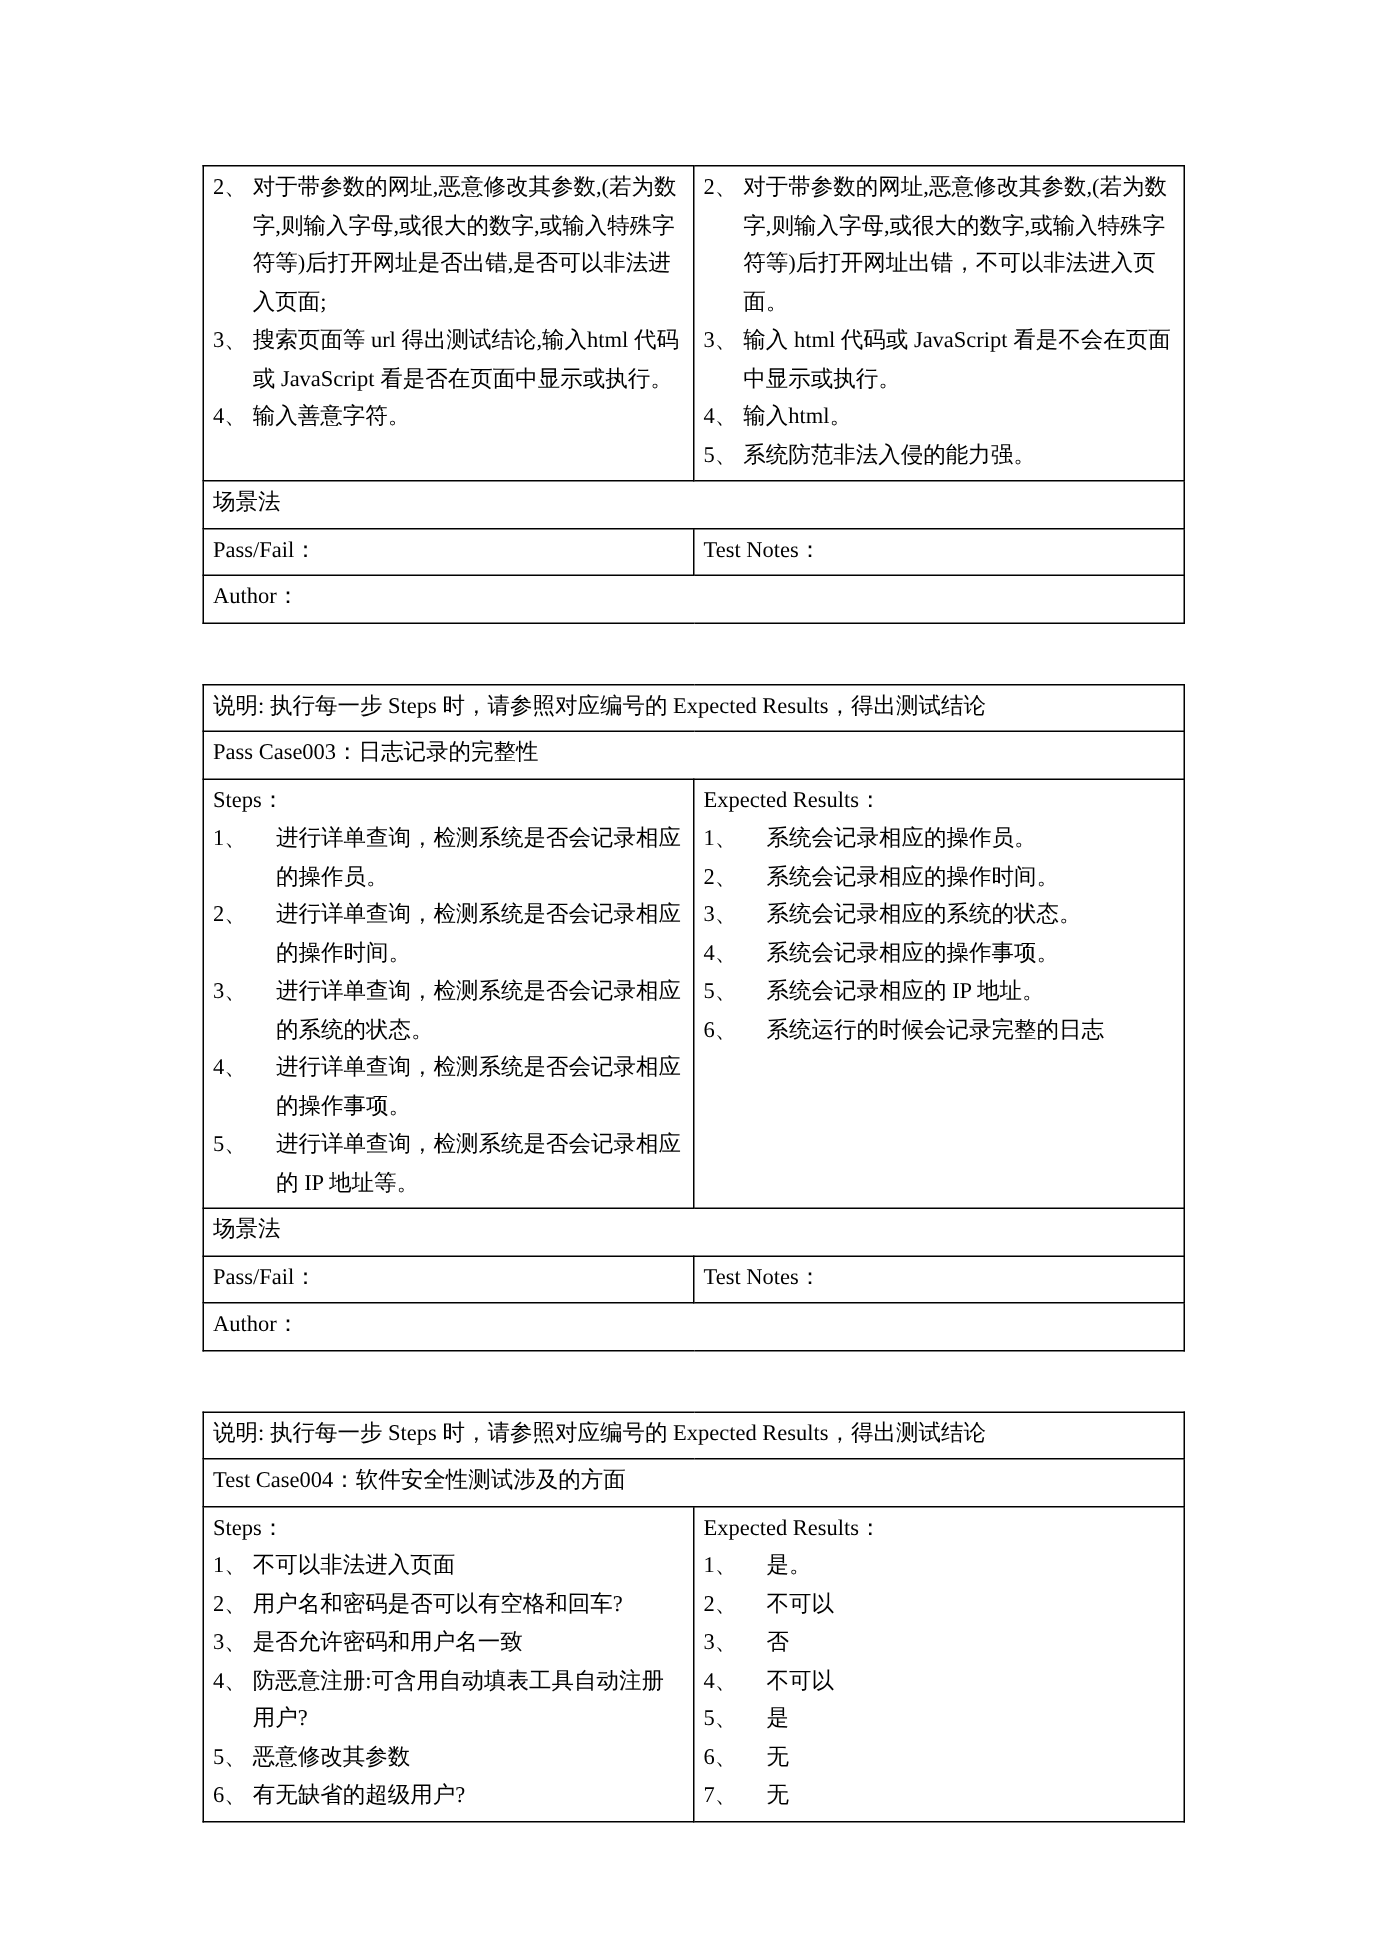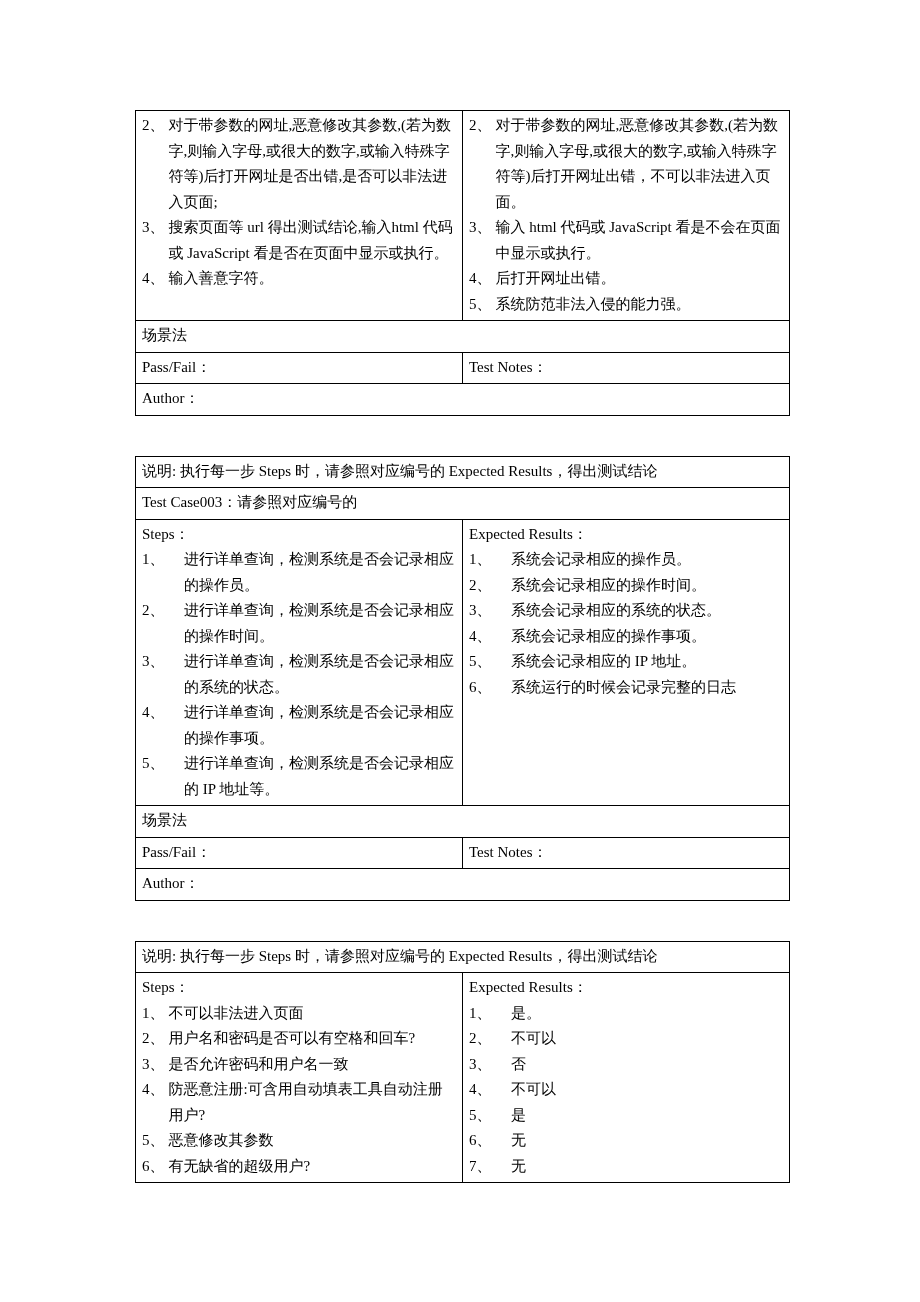--- a/index.html
+++ b/index.html
@@ -73,21 +73,21 @@
             <div class="li">
               <span class="n">2、</span>
               <span class="t">对于带参数的网址,恶意修改其参数,(若为数字,则输入字母,或很大的数字,或输入特殊字符等)后打开网址出错，不可以非法进入页面。</span>
             </div>
             <div class="li">
               <span class="n">3、</span>
               <span class="t">输入 html 代码或 JavaScript 看是不会在页面中显示或执行。</span>
             </div>
             <div class="li">
               <span class="n">4、</span>
-              <span class="t">后打开网址出错。</span>
+              <span class="t">输入html。</span>
             </div>
             <div class="li">
               <span class="n">5、</span>
               <span class="t">系统防范非法入侵的能力强。</span>
             </div>
           </td>
     </tr>
     <tr>
       <td colspan="2">场景法</td>
     </tr>
@@ -100,21 +100,21 @@
     </tr>
   </tbody>
     </table>
 
   <table class="tc">
     <tbody>
         <tr>
       <td colspan="2">说明: 执行每一步 Steps 时，请参照对应编号的 Expected Results，得出测试结论</td>
     </tr>
     <tr>
-      <td colspan="2">Test Case003：请参照对应编号的</td>
+      <td colspan="2">Pass Case003：日志记录的完整性</td>
     </tr>
     <tr>
       <td class="half" id="t2-left">
             <div>Steps：</div>
             <div class="li">
               <span class="n wide">1、</span>
               <span class="t">进行详单查询，检测系统是否会记录相应的操作员。</span>
             </div>
             <div class="li">
               <span class="n wide">2、</span>
@@ -173,20 +173,23 @@
     </tr>
   </tbody>
     </table>
 
   <table class="tc" style="margin-bottom:0;">
     <tbody>
         <tr>
       <td colspan="2">说明: 执行每一步 Steps 时，请参照对应编号的 Expected Results，得出测试结论</td>
     </tr>
     <tr>
+      <td colspan="2">Test Case004：软件安全性测试涉及的方面</td>
+    </tr>
+    <tr>
       <td class="half" id="t3-left">
             <div>Steps：</div>
             <div class="li">
               <span class="n">1、</span>
               <span class="t">不可以非法进入页面</span>
             </div>
             <div class="li">
               <span class="n">2、</span>
               <span class="t">用户名和密码是否可以有空格和回车?</span>
             </div>

